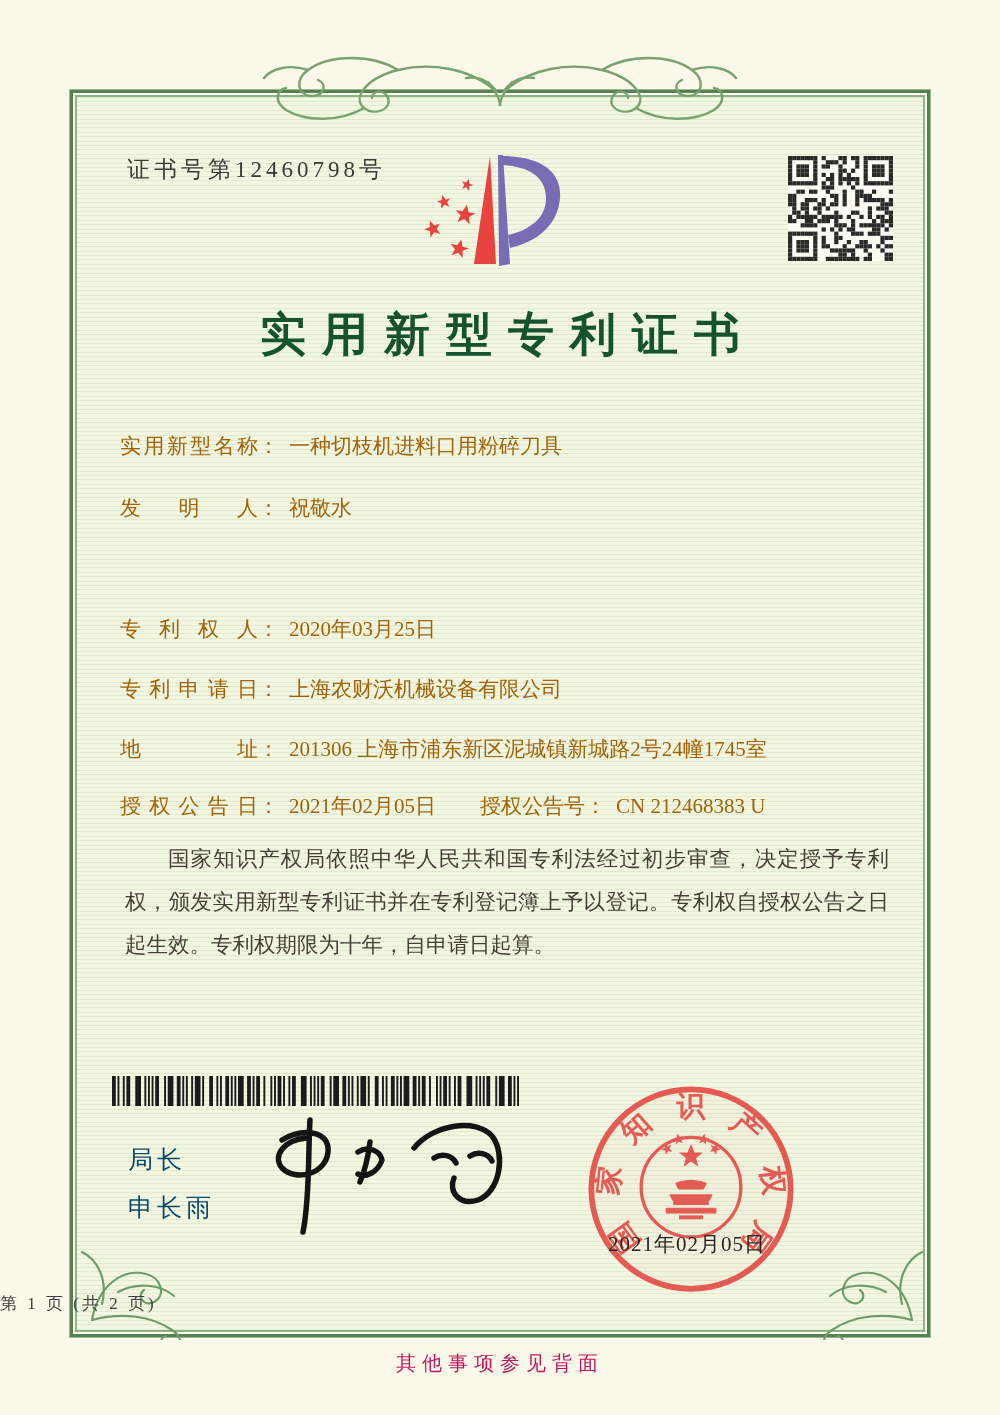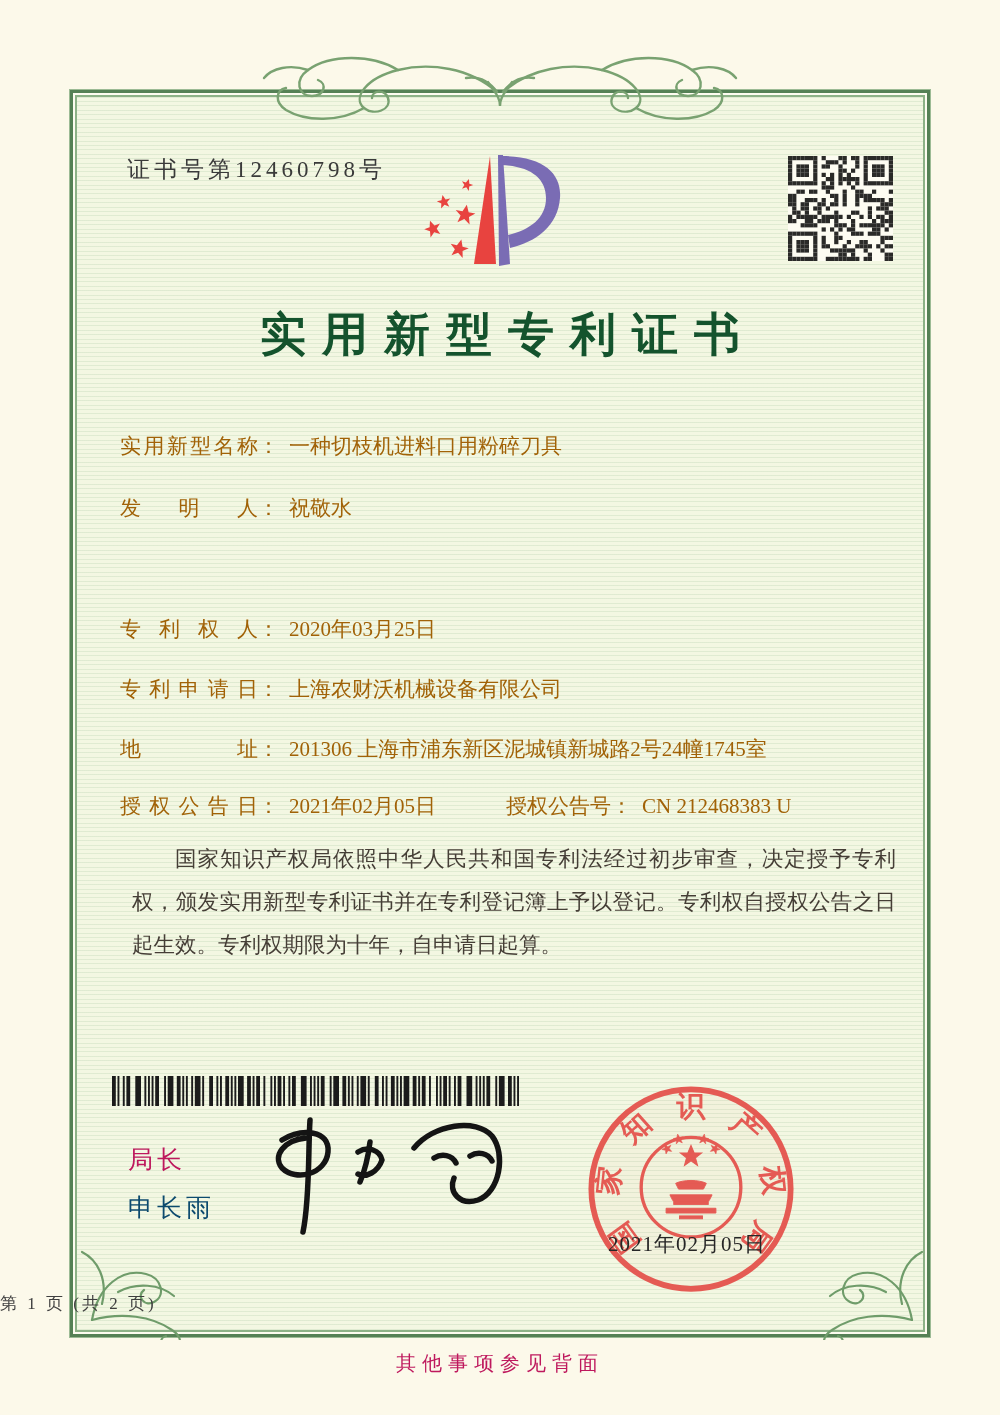--- a/index.html
+++ b/index.html
@@ -22,28 +22,28 @@
   .logo{position:absolute;left:398px;top:136px;}
   .qr{position:absolute;left:788px;top:156px;background:#fdfcf2;}
   .title{
     position:absolute;left:0;right:0;top:304px;text-align:center;
     font-size:46px;font-weight:bold;letter-spacing:16px;text-indent:16px;color:#14532d;
   }
   .row{position:absolute;left:120px;font-size:21px;color:#a16207;white-space:nowrap;}
   .row .lbl{display:inline-block;width:138px;text-align:justify;text-align-last:justify;}
   .row .val{margin-left:10px;}
   .r0{top:432px}.r1{top:494px}.r2{top:555px}.r3{top:615px}.r4{top:675px}.r5{top:735px}.r6{top:792px}
-  .pair2{margin-left:70px;text-align:center;}
+  .pair2{margin-left:44px;text-align:center;}
   .paras{
-    position:absolute;left:132px;width:764px;top:838px;
+    position:absolute;left:125px;width:764px;top:838px;
     font-size:21.5px;line-height:43px;text-align:justify;color:#453e36;
   }
   .paras p{margin:0;text-indent:2em;}
   .barcode{position:absolute;left:112px;top:1076px;}
-  .role{position:absolute;left:128px;top:1143px;font-size:25px;letter-spacing:4px;color:#be185d;font-family:Liberation Serif, serif;}
+  .role{position:absolute;left:128px;top:1143px;font-size:25px;letter-spacing:4px;color:#0c4a6e;font-family:Liberation Serif, serif;}
   .name{position:absolute;left:128px;top:1191px;font-size:25px;letter-spacing:4px;color:#0c4a6e;font-family:"Liberation Sans","DejaVu Sans",sans-serif;}
   .signature{position:absolute;left:258px;top:1106px;}
   .seal{position:absolute;left:576px;top:1076px;opacity:.93;}
   .seal-char{font-size:30px;font-weight:bold;fill:#e4504a;font-family:"Liberation Serif","DejaVu Serif",serif;}
   .seal-date{position:absolute;left:608px;top:1230px;font-size:21px;letter-spacing:1px;color:#262626;z-index:5;}
   .page-info{position:absolute;left:0;right:0;top:1292px;text-align:left;font-size:17px;letter-spacing:3px;color:#3f3f3f;}
   .back-note{position:absolute;left:0;right:0;top:1350px;text-align:center;font-size:20px;letter-spacing:6px;color:#be185d;}
 </style>
 </head>
 <body>

